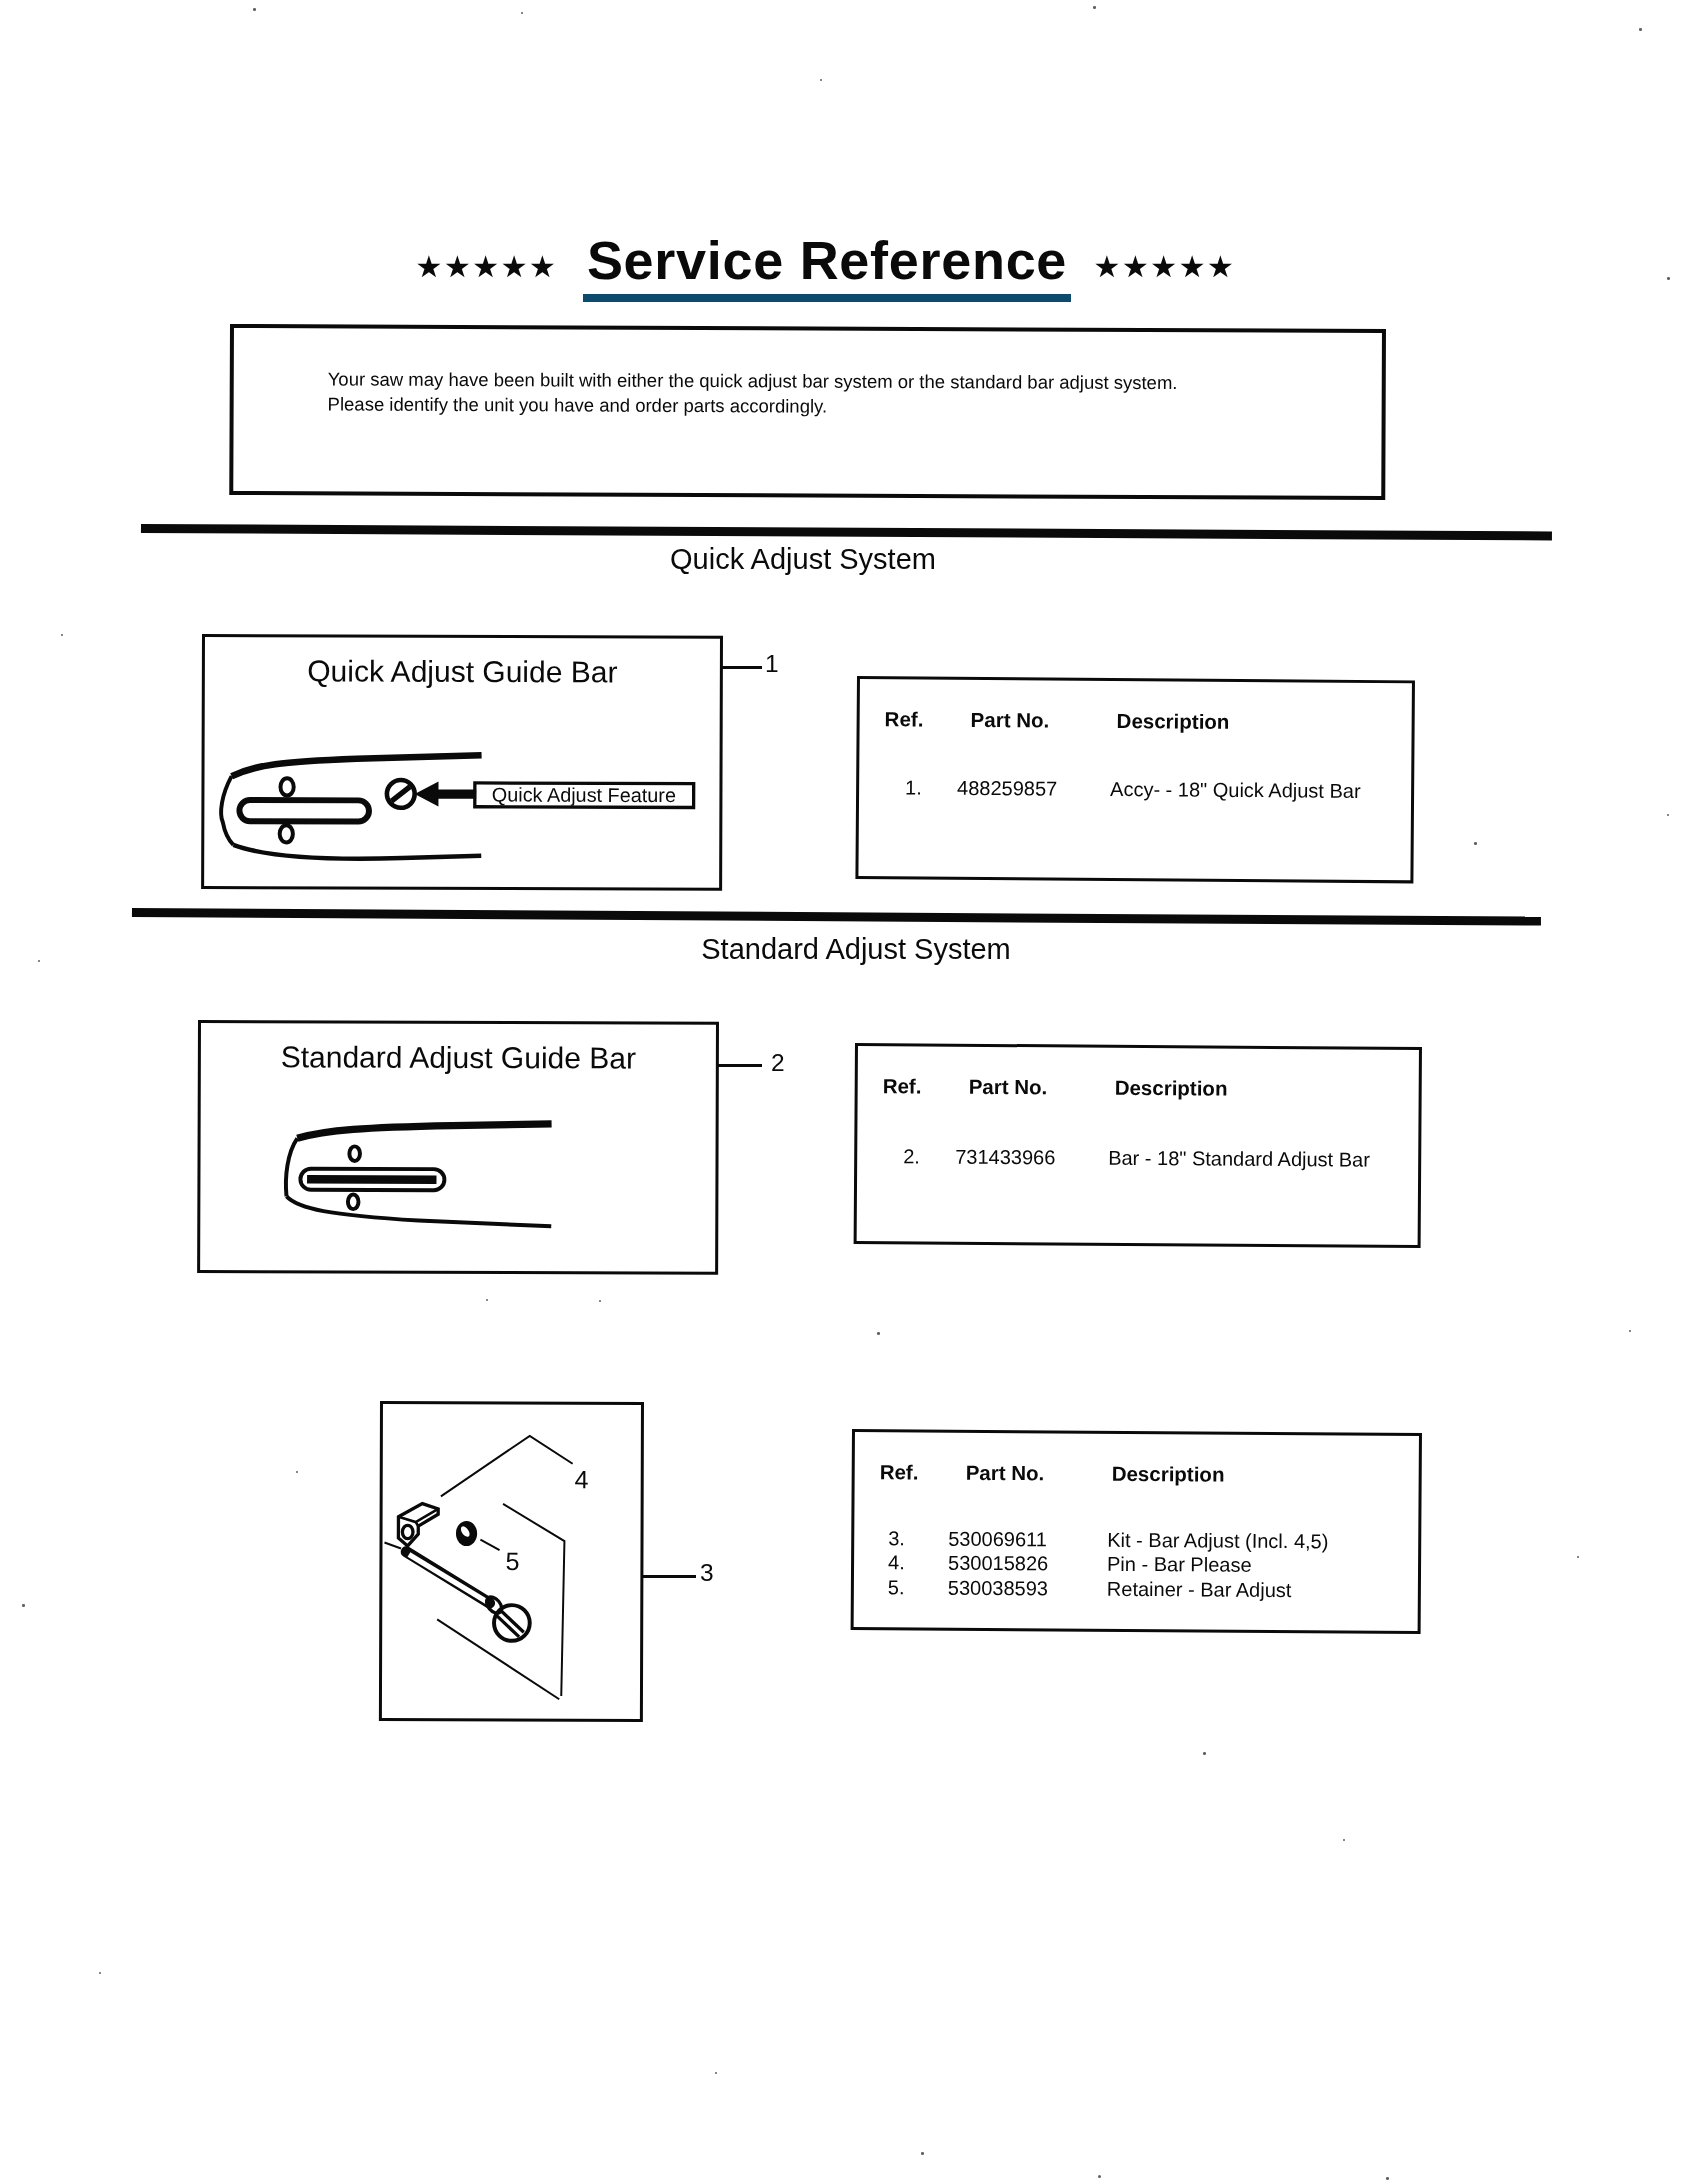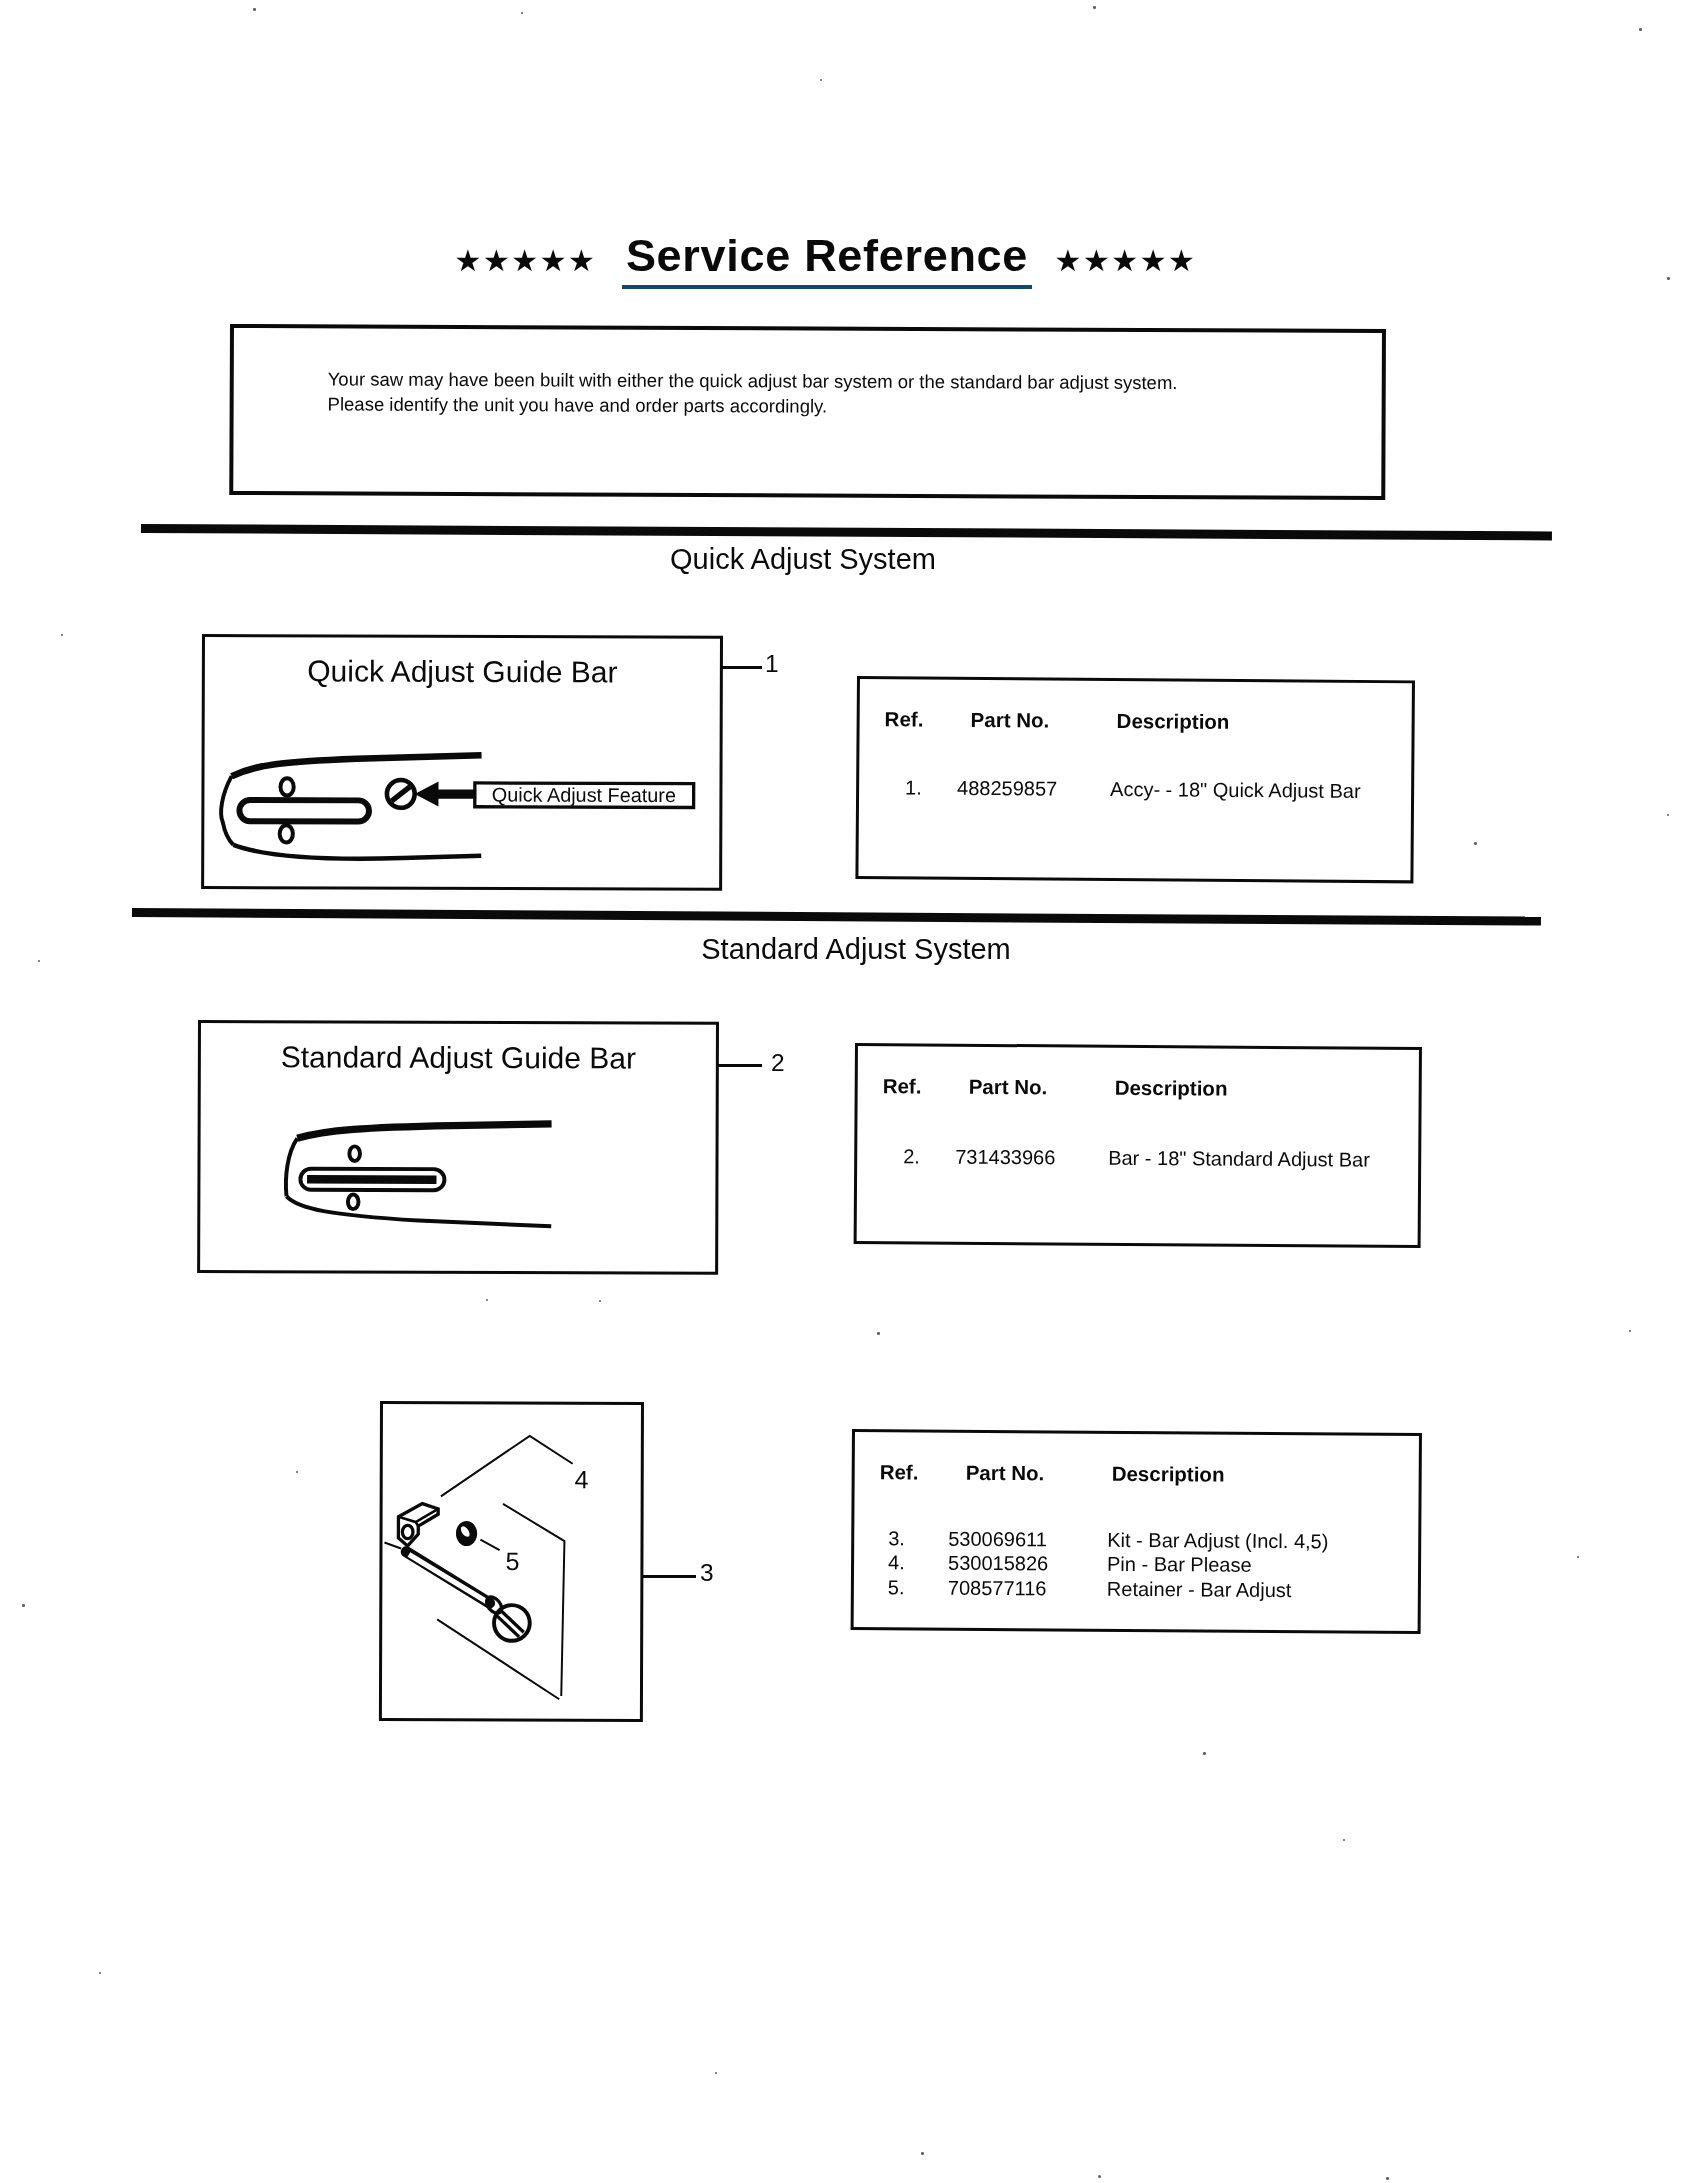--- a/index.html
+++ b/index.html
@@ -7,22 +7,22 @@
     position:relative;width:1687px;height:2183px;background:#ffffff;
     font-family:"Liberation Sans", sans-serif;color:#0a0a0a;overflow:hidden;
   }
   
   .title-row{
     position:absolute;left:0;top:233px;width:1654px;
     display:flex;justify-content:center;align-items:center;gap:24px;
   }
   .stars{font-size:26.5px;letter-spacing:4.6px;font-weight:bold;white-space:nowrap;}
   .doc-title{
-    font-size:45px;font-weight:bold;letter-spacing:0.7px;line-height:1;
-    border-bottom:4px solid #0c4a6e;padding:0 4px 6.6px 4px;white-space:nowrap;
+    font-size:54px;font-weight:bold;letter-spacing:0.7px;line-height:1;
+    border-bottom:8px solid #0c4a6e;padding:0 4px 6.6px 4px;white-space:nowrap;
   }
   
   .notice-box{
     position:absolute;left:230px;top:324px;width:1148px;height:163px;
     border:4.6px solid #0a0a0a;transform:rotate(0.25deg);transform-origin:top left;
     background:#fff;
   }
   .notice-text{
     position:absolute;left:94px;top:38px;width:992px;
     font-size:18.5px;line-height:25px;
@@ -182,21 +182,21 @@
 
     <span class="td c-ref" style="top:95px;">3.</span>
     <span class="td c-part" style="top:95px;">530069611</span>
     <span class="td c-desc" style="top:95px;">Kit - Bar Adjust (Incl. 4,5)</span>
 
     <span class="td c-ref" style="top:119px;">4.</span>
     <span class="td c-part" style="top:119px;">530015826</span>
     <span class="td c-desc" style="top:119px;">Pin - Bar Please</span>
 
     <span class="td c-ref" style="top:144px;">5.</span>
-    <span class="td c-part" style="top:144px;">708577116</span>
+    <span class="td c-part" style="top:144px;">530038593</span>
     <span class="td c-desc" style="top:144px;">Retainer - Bar Adjust</span>
   </div>
 
   <div>
     <div class="speck" style="left:253px;top:8px;width:2.6px;height:2.6px;"></div>
     <div class="speck" style="left:521px;top:12px;width:2px;height:2px;"></div>
     <div class="speck" style="left:1093px;top:6px;width:2.6px;height:2.6px;"></div>
     <div class="speck" style="left:1639px;top:28px;width:2.6px;height:2.6px;"></div>
     <div class="speck" style="left:820px;top:79px;width:2px;height:2px;"></div>
     <div class="speck" style="left:1667px;top:277px;width:2.6px;height:2.6px;"></div>

